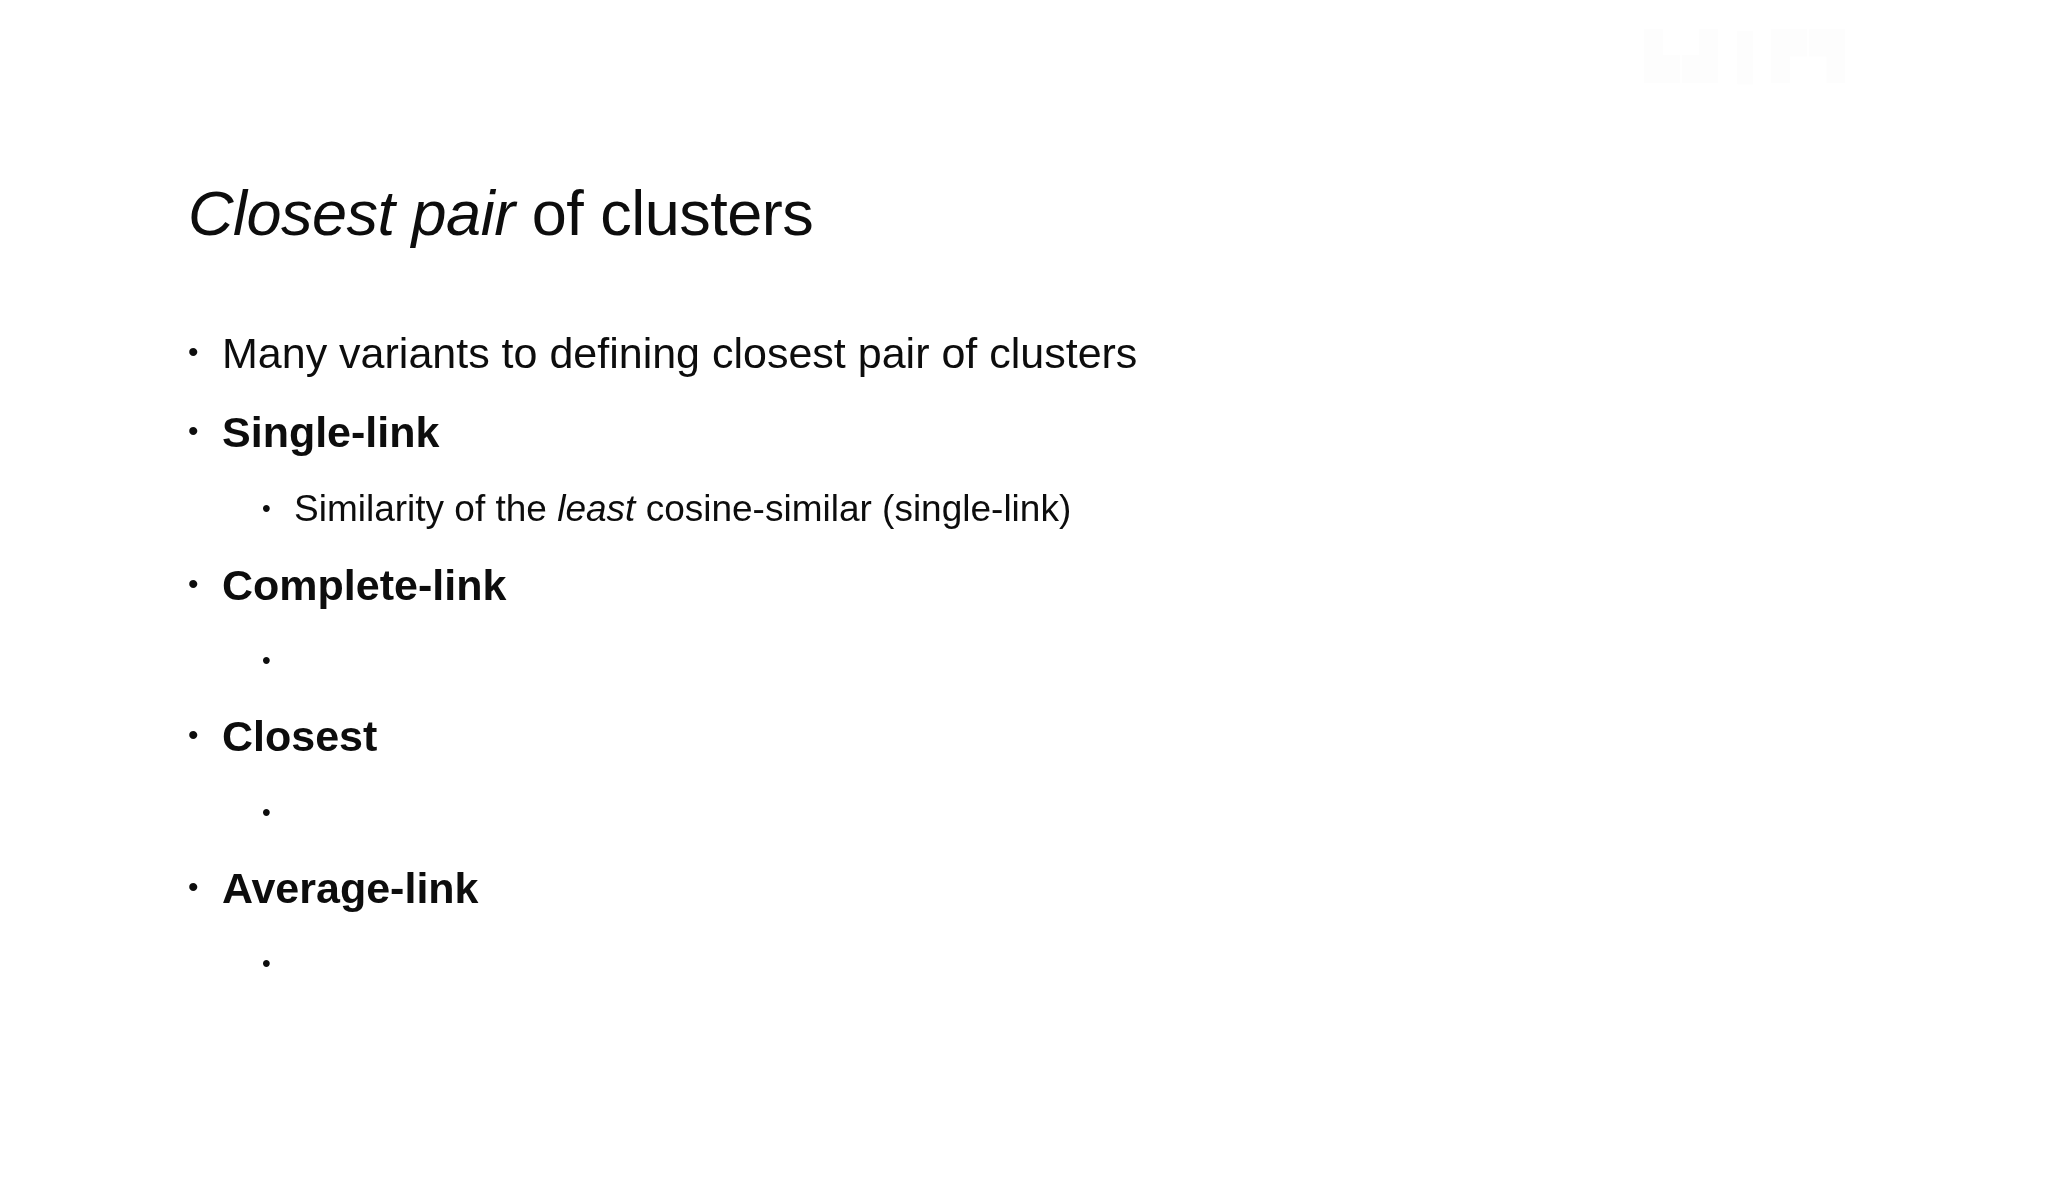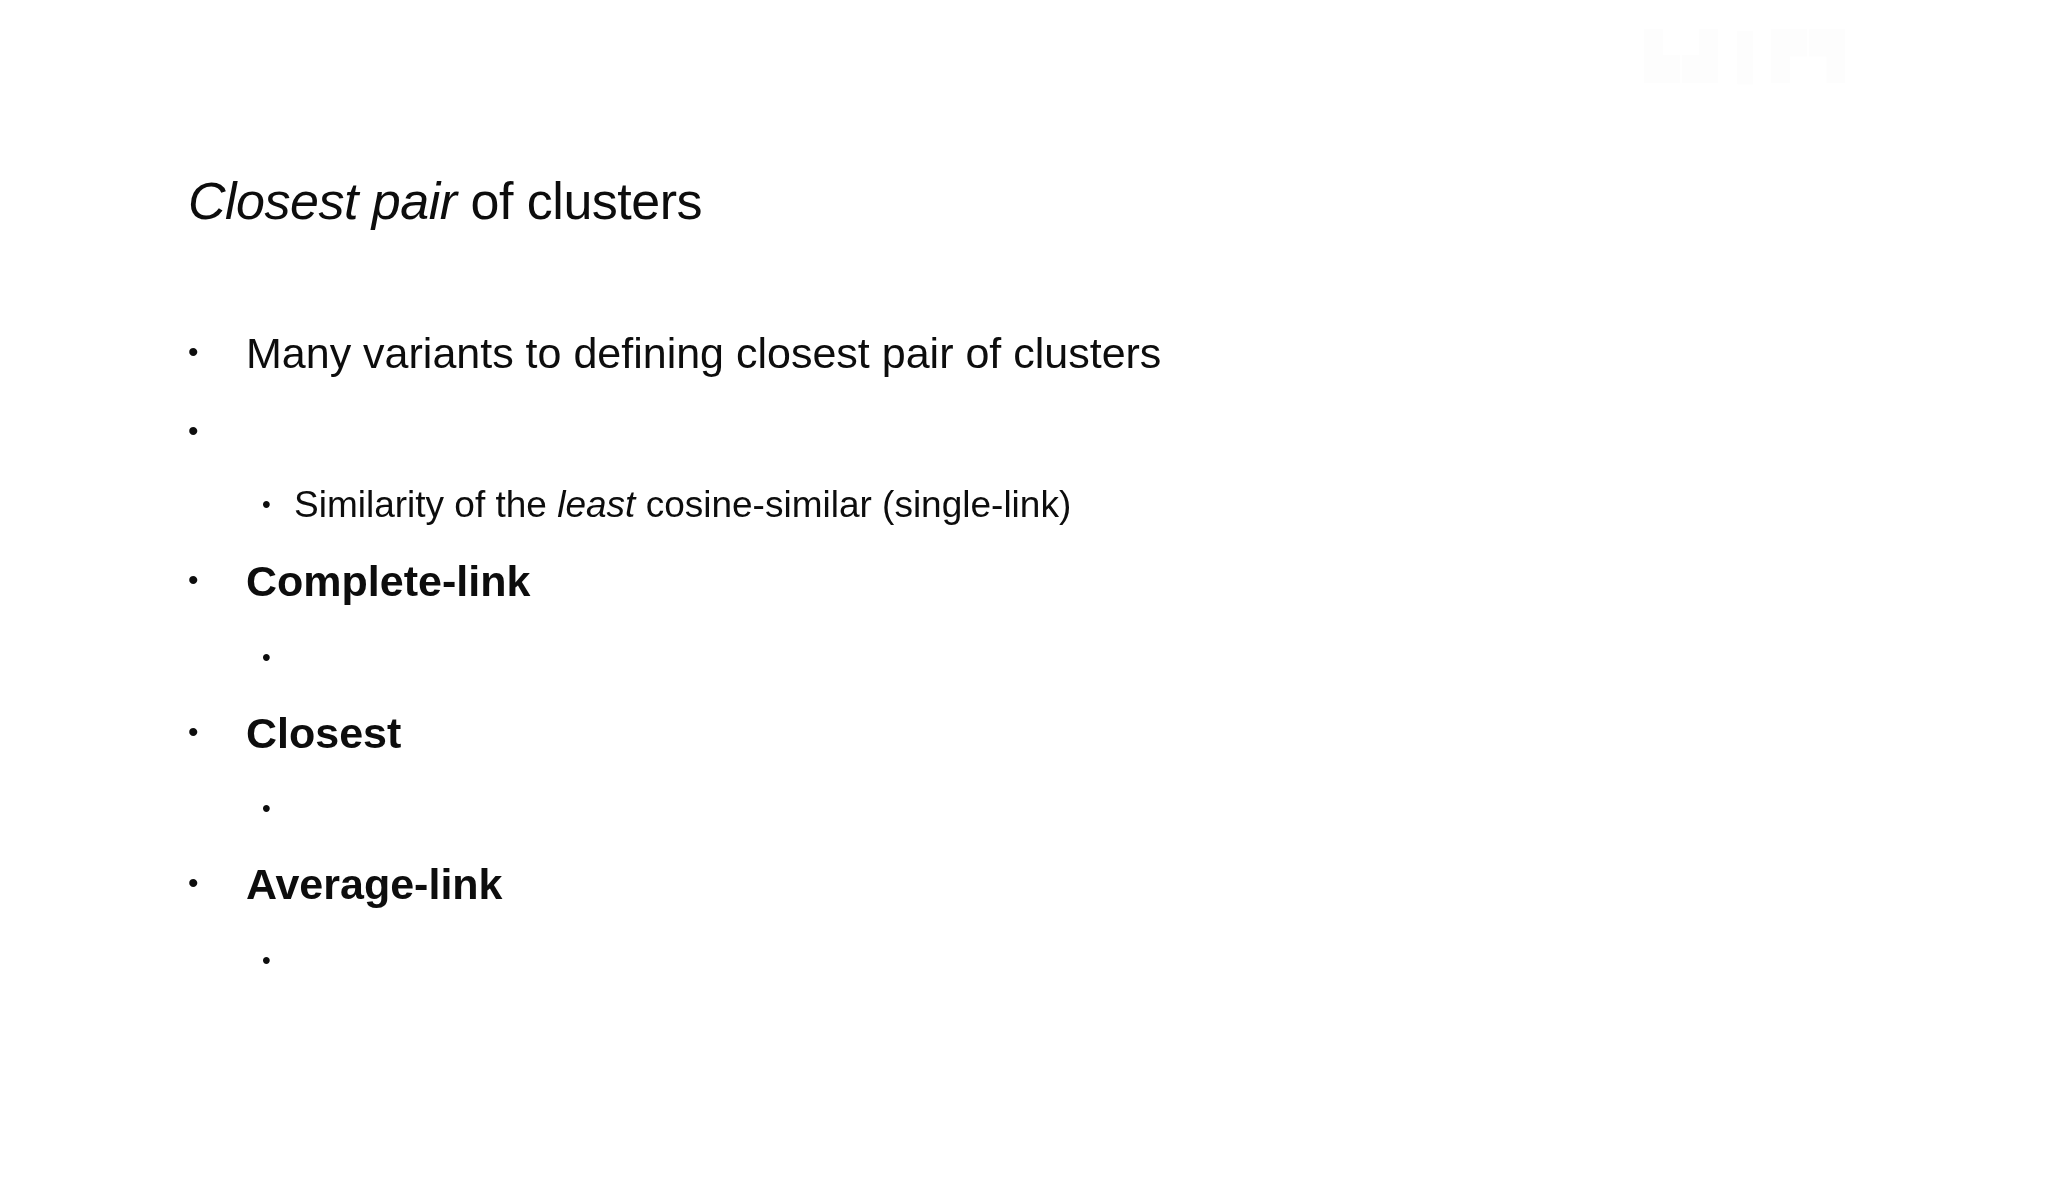--- a/index.html
+++ b/index.html
@@ -29,21 +29,21 @@
     letter-spacing: 4px;
     color: #fdfdfd;
     user-select: none;
     white-space: nowrap;
   }
 
   .title {
     position: absolute;
     left: 188px;
     top: 140px;
-    font-size: 52px;
+    font-size: 63px;
     line-height: 1.0;
     color: #0d0d0d;
     font-weight: normal;
     white-space: nowrap;
     letter-spacing: -0.5px;
   }
   .title .em {
     font-style: italic;
   }
   .title .plain {
@@ -72,21 +72,20 @@
   }
   .l1 .bullet {
     width: 34px;
     flex: none;
     font-size: 30px;
     line-height: 43px;
     text-align: left;
   }
   .l1 .txt {
     line-height: 1.08;
-    margin-left: 24px;
   }
   .l1.bold .txt {
     font-weight: bold;
   }
 
   
   .l2 {
     font-size: 37px;
     line-height: 1.0;
     margin-bottom: 33px;
@@ -118,20 +117,21 @@
 
   <div class="body-block">
 
     <div class="line l1">
       <span class="bullet">•</span>
       <span class="txt">Many variants to defining closest pair of clusters</span>
     </div>
 
     <div class="line l1 bold">
       <span class="bullet">•</span>
+      <span class="txt">Single-link</span>
     </div>
 
     <div class="line l2">
       <span class="bullet">•</span>
       <span class="txt"><span>Similarity of the </span><span class="it">least</span><span> cosine-similar (single-link)</span></span>
     </div>
 
     <div class="line l1 bold">
       <span class="bullet">•</span>
       <span class="txt">Complete-link</span>

